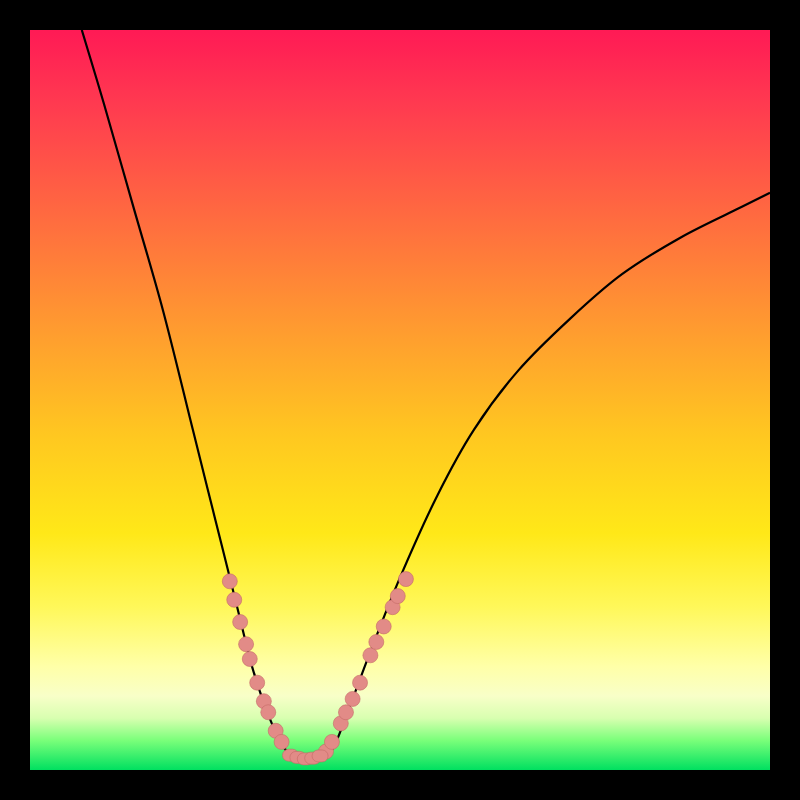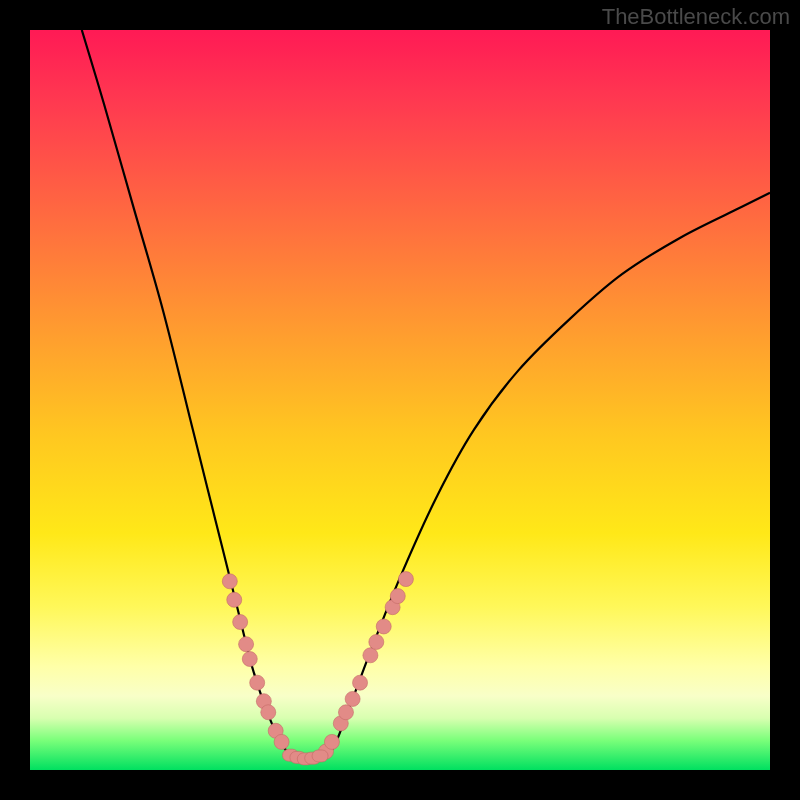--- a/index.html
+++ b/index.html
@@ -60,21 +60,20 @@
     font-size: 22px;
     font-weight: 400;
     user-select: none;
   }
 </style>
 </head>
 <body>
 
 <div class="frame">
 
-  <div class="watermark">TheBottleneck.com</div>
 
   <div class="plot-area">
     <div class="gradient-bg"></div>
     <svg class="curves" viewBox="0 0 740 740">
       <g id="curve-layer">
           <path d="M 51.800000000000004 0 C 55.5 12.333333333333334, 65.36666666666666 44.39999999999999, 74 74 C 82.63333333333334 103.60000000000001, 93.73333333333335 143.0666666666667, 103.60000000000001 177.60000000000002 C 113.46666666666667 212.13333333333335, 123.33333333333331 244.2, 133.2 281.2 C 143.06666666666666 318.2, 154.16666666666669 365.0666666666666, 162.8 399.59999999999997 C 171.43333333333334 434.1333333333333, 177.6 458.79999999999995, 185 488.4 C 192.4 518, 201.03333333333336 552.5333333333334, 207.20000000000002 577.2 C 213.36666666666667 601.8666666666667, 217.06666666666666 619.1333333333333, 222 636.4 C 226.93333333333334 653.6666666666666, 231.86666666666667 667.8499999999999, 236.8 680.8 C 241.73333333333335 693.75, 247.28333333333336 706.4533333333334, 251.60000000000002 714.1 C 255.91666666666669 721.7466666666667, 259.6166666666667 724.2133333333333, 262.7 726.68 C 265.7833333333333 729.1466666666666, 267.6333333333333 728.4066666666666, 270.09999999999997 728.9 C 272.5666666666666 729.3933333333333, 275.0333333333333 729.64, 277.5 729.64 C 279.9666666666667 729.64, 282.4333333333334 729.27, 284.90000000000003 728.9 C 287.3666666666667 728.53, 289.2166666666667 729.27, 292.3 727.42 C 295.3833333333333 725.5699999999999, 299.0833333333333 725.5699999999999, 303.4 717.8 C 307.71666666666664 710.03, 312.0333333333333 696.8333333333333, 318.2 680.8 C 324.3666666666667 664.7666666666667, 331.7666666666667 643.8, 340.40000000000003 621.6 C 349.03333333333336 599.4000000000001, 358.9 573.5, 370 547.6 C 381.1 521.7, 394.66666666666674 490.8666666666667, 407.00000000000006 466.2 C 419.33333333333337 441.5333333333333, 430.43333333333334 420.5666666666666, 444 399.59999999999997 C 457.56666666666666 378.6333333333333, 472.36666666666673 358.9, 488.40000000000003 340.4 C 504.43333333333334 321.9, 522.9333333333333 304.6333333333333, 540.1999999999999 288.6 C 557.4666666666666 272.5666666666667, 573.5 257.76666666666665, 592 244.2 C 610.5 230.63333333333333, 631.4666666666667 218.30000000000004, 651.2 207.20000000000005 C 670.9333333333334 196.10000000000005, 695.6 185.00000000000003, 710.4 177.60000000000002 C 725.1999999999999 170.20000000000002, 735.0666666666666 165.26666666666662, 740 162.79999999999995" fill="none" stroke="#000000" stroke-width="2.2"></path>
         </g>
       <g id="bead-layer">
           <circle cx="199.8" cy="551.3" r="7.5" fill="#e28b87" stroke="#c46a66" stroke-width="0.6"></circle>
           <circle cx="204.24" cy="569.8" r="7.5" fill="#e28b87" stroke="#c46a66" stroke-width="0.6"></circle>

